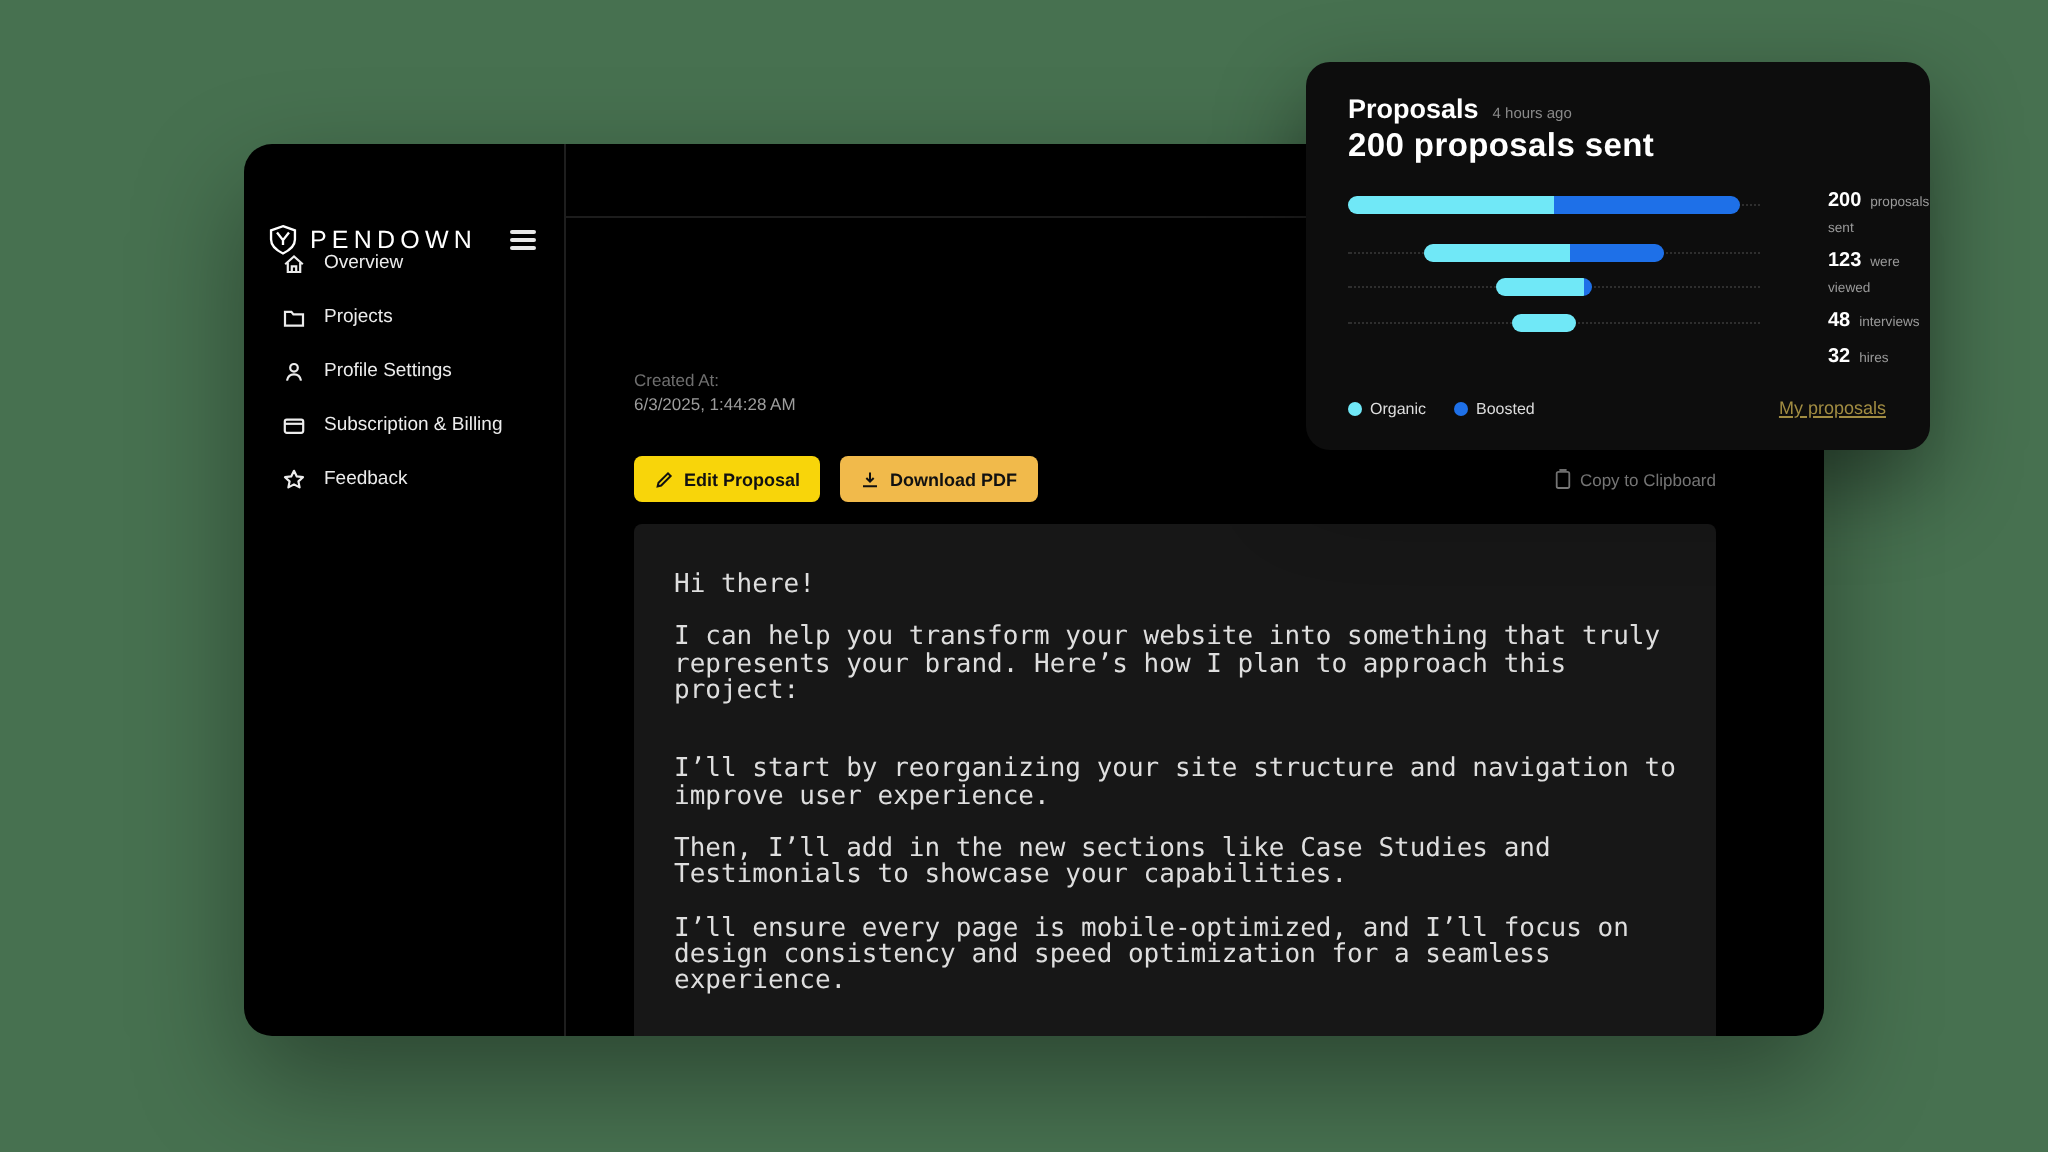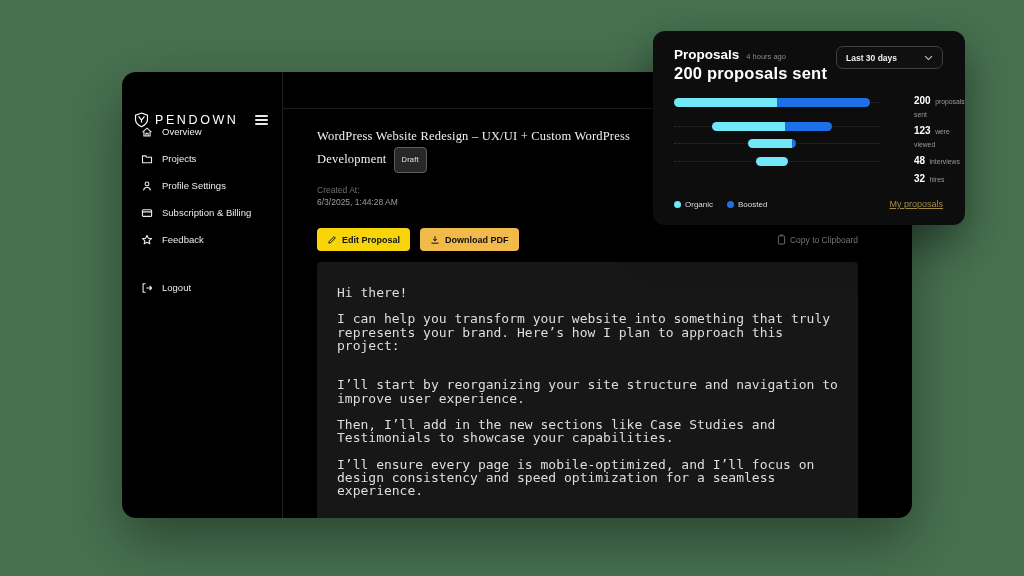--- a/index.html
+++ b/index.html
@@ -164,38 +164,26 @@
           <span class="nav-label">Subscription &amp; Billing</span>
         </div>
         <div class="nav-item">
           <span class="icon">
             <svg width="12" height="12" viewBox="0 0 12 12" fill="none" stroke="#ececec" stroke-width="1.1">
               <path d="M6 1.4l1.4 2.8 3.1.4-2.3 2.1.6 3L6 8.2 3.2 9.7l.6-3L1.5 4.6l3.1-.4z" stroke-linejoin="round"></path>
             </svg>
           </span>
           <span class="nav-label">Feedback</span>
         </div>
-        <div class="nav-item logout-item">
-          <span class="icon">
-            <svg width="12" height="12" viewBox="0 0 12 12" fill="none" stroke="#ececec" stroke-width="1.1">
-              <path d="M4.6 1.7H2.1v8.6h2.5"></path>
-              <path d="M5.3 6h5.2M8.6 4l2 2-2 2"></path>
-            </svg>
-          </span>
-          <span class="nav-label">Logout</span>
-        </div>
       </div>
   </div>
 
   <div class="content">
     <div class="content-topbar"></div>
 
-    <div class="proposal-title">
-      <span>WordPress Website Redesign – UX/UI + Custom WordPress Development</span><span class="draft-badge">Draft</span>
-    </div>
 
     <div class="created-block">
       <div class="created-label">Created At:</div>
       <div class="created-value">6/3/2025, 1:44:28 AM</div>
     </div>
 
     <div class="actions-row">
       <button class="btn btn-edit">
         <span class="icon">
           <svg width="10" height="10" viewBox="0 0 12 12" fill="none" stroke="#111" stroke-width="1.2">
@@ -241,28 +229,20 @@
 Could you share more about your preferred design style? And do you have specific inspirations in</pre>
     </div>
   </div>
 </div>
 
 <div class="analytics-card">
   <div class="card-header">
     <span class="card-title">Proposals</span>
     <span class="card-time">4 hours ago</span>
   </div>
-  <div class="range-select">
-    <span class="range-label">Last 30 days</span>
-    <span class="icon">
-      <svg width="9" height="6" viewBox="0 0 10 7" fill="none" stroke="#cfcfcf" stroke-width="1.2">
-        <path d="M1 1.3 5 5.3 9 1.3"></path>
-      </svg>
-    </span>
-  </div>
   <div class="card-headline">200 proposals sent</div>
 
   <div class="chart" id="chart-rows">
       <div class="chart-row" style="top: 67px;">
         <span class="track"></span>
         <span class="bar" style="width:196px">
           <span class="seg" style="width:102.9px;background:#70e8f7"></span>
           <span class="seg" style="width:93.1px;background:#1e70e8"></span>
         </span>
       </div>

